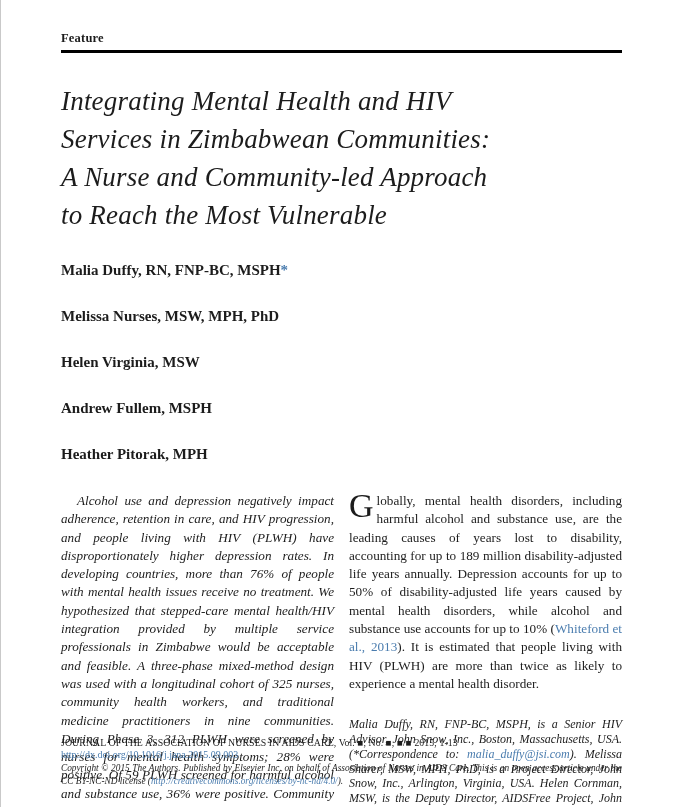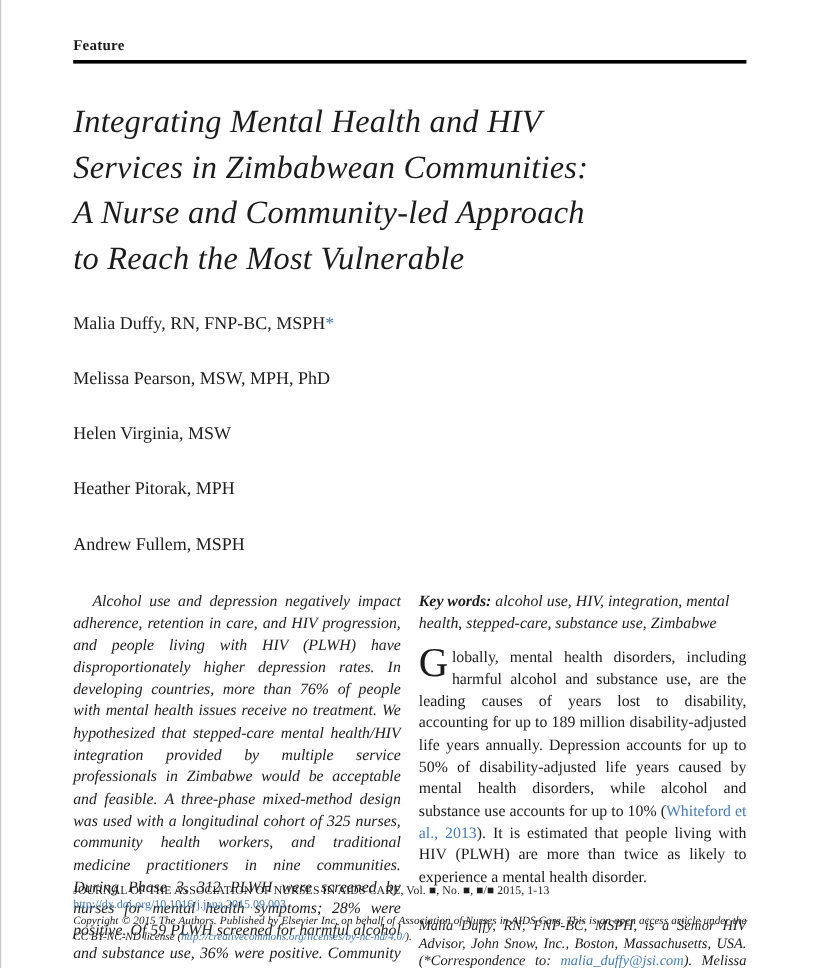--- a/index.html
+++ b/index.html
@@ -34,21 +34,21 @@
     font-weight: normal;
     font-style: italic;
     line-height: 38px;
     white-space: pre-line;
     letter-spacing: 0.2px;
   }
 
   .authors { margin-top: 11px; }
   .author-line {
     font-size: 15px;
-    font-weight: normal;
+    font-weight: bold;
     line-height: 19px;
     margin-top: 27px;
   }
   .corresponding-mark { color: #4a7cae; }
 
   .columns {
     margin-top: 28px;
     display: flex;
     gap: 15px;
   }
@@ -122,35 +122,34 @@
   <div class="feature-label">Feature</div>
   <hr class="header-rule">
 
   <h1 class="article-title">Integrating Mental Health and HIV
 Services in Zimbabwean Communities:
 A Nurse and Community-led Approach
 to Reach the Most Vulnerable</h1>
 
   <div class="authors">
     <div class="author-line"><span>Malia Duffy, RN, FNP-BC, MSPH</span><span class="corresponding-mark">*</span></div>
-    <div class="author-line">Melissa Pearson, MSW, MPH, PhD</div>
+    <div class="author-line">Melissa Nurses, MSW, MPH, PhD</div>
     <div class="author-line">Helen Virginia, MSW</div>
+    <div class="author-line">Andrew Fullem, MSPH</div>
     <div class="author-line">Heather Pitorak, MPH</div>
-    <div class="author-line">Andrew Fullem, MSPH</div>
   </div>
 
   <div class="columns">
 
     <div class="col">
       <p class="abstract">Alcohol use and depression negatively impact adherence, retention in care, and HIV progression, and people living with HIV (PLWH) have disproportionately higher depression rates. In developing countries, more than 76% of people with mental health issues receive no treatment. We hypothesized that stepped-care mental health/HIV integration provided by multiple service professionals in Zimbabwe would be acceptable and feasible. A three-phase mixed-method design was used with a longitudinal cohort of 325 nurses, community health workers, and traditional medicine practitioners in nine communities. During Phase 3, 312 PLWH were screened by nurses for mental health symptoms; 28% were positive. Of 59 PLWH screened for harmful alcohol and substance use, 36% were positive. Community health workers and traditional medicine practitioners screened 123 PLWH; 54% were positive for mental health symptoms and 29% were positive for alcohol and substance abuse. Findings indicated that stepped-care was acceptable and feasible for all provider types.</p>
 
     </div>
 
     <div class="col">
-      <p class="keywords"><span class="kw-label">Key words:</span><span> alcohol use, HIV, integration, mental health, stepped-care, substance use, Zimbabwe</span></p>
 
       <p class="intro"><span class="dropcap">G</span><span>lobally, mental health disorders, including harmful alcohol and substance use, are the leading causes of years lost to disability, accounting for up to 189 million disability-adjusted life years annually. Depression accounts for up to 50% of disability-adjusted life years caused by mental health disorders, while alcohol and substance use accounts for up to 10% (</span><span class="link">Whiteford et al., 2013</span><span>). It is estimated that people living with HIV (PLWH) are more than twice as likely to experience a mental health disorder.</span></p>
 
       <div class="affiliations">
         <span>Malia Duffy, RN, FNP-BC, MSPH, is a Senior HIV Advisor, John Snow, Inc., Boston, Massachusetts, USA. (*Correspondence to: </span><span class="link">malia_duffy@jsi.com</span><span>). Melissa Sharer, MSW, MPH, PhD, is a Project Director, John Snow, Inc., Arlington, Virginia, USA. Helen Cornman, MSW, is the Deputy Director, AIDSFree Project, John Snow, Inc., Arlington, Virginia, USA. Jennifer Pearson, MPH, is a Technical Advisor, John Snow, Inc., Arlington, Virginia, USA. Heather Pitorak, MPH, is a Program Associate in Global Oncology, Fred Hutchinson Cancer Research Center, Seattle, Washington, USA. Andrew Fullem, MSPH, is an Associate Director and the Director of the HIV and AIDS Center, John Snow, Inc., Boston, Massachusetts, USA.</span>
       </div>
     </div>
 
   </div>
 </div>

